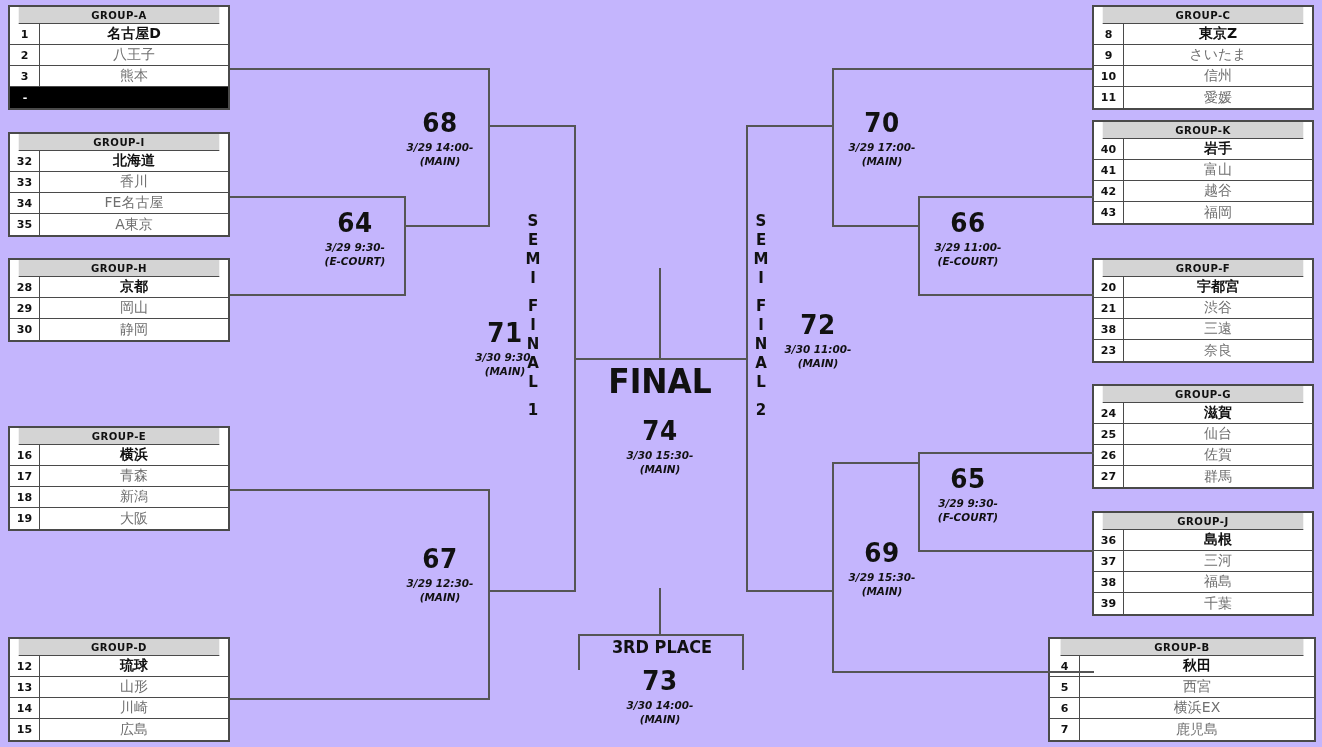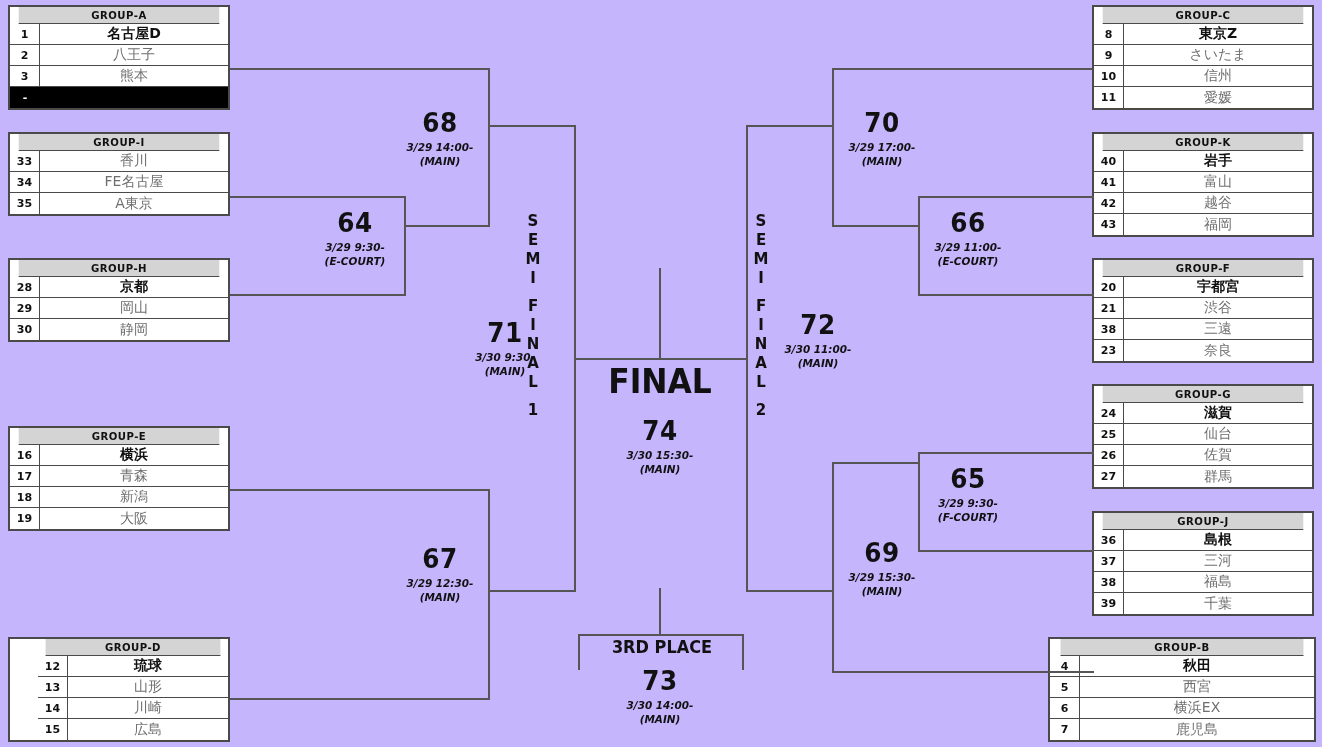--- a/index.html
+++ b/index.html
@@ -153,20 +153,24 @@
         <div class="gnum">3</div>
         <div class="gname">熊本</div>
       </div>
       <div class="grow blackout">
         <div class="gnum">-</div>
         <div class="gname"></div>
       </div>
     </div>
   <div class="group" id="g-i" style="left:8px; top:132px; width:222px;">
       <div class="ghead">GROUP-I</div>
+      <div class="grow top">
+        <div class="gnum">32</div>
+        <div class="gname">北海道</div>
+      </div>
       <div class="grow">
         <div class="gnum">33</div>
         <div class="gname">香川</div>
       </div>
       <div class="grow">
         <div class="gnum">34</div>
         <div class="gname">FE名古屋</div>
       </div>
       <div class="grow">
         <div class="gnum">35</div>
@@ -200,21 +204,21 @@
       </div>
       <div class="grow">
         <div class="gnum">18</div>
         <div class="gname">新潟</div>
       </div>
       <div class="grow">
         <div class="gnum">19</div>
         <div class="gname">大阪</div>
       </div>
     </div>
-  <div class="group" id="g-d" style="left:8px; top:637px; width:222px;padding-left:28px;">
+  <div class="group" id="g-d" style="left:8px; top:637px; width:222px;">
       <div class="ghead">GROUP-D</div>
       <div class="grow top">
         <div class="gnum">12</div>
         <div class="gname">琉球</div>
       </div>
       <div class="grow">
         <div class="gnum">13</div>
         <div class="gname">山形</div>
       </div>
       <div class="grow">
@@ -239,21 +243,21 @@
       </div>
       <div class="grow">
         <div class="gnum">10</div>
         <div class="gname">信州</div>
       </div>
       <div class="grow">
         <div class="gnum">11</div>
         <div class="gname">愛媛</div>
       </div>
     </div>
-  <div class="group" id="g-k" style="left:1092px; top:132px; width:222px;">
+  <div class="group" id="g-k" style="left:1092px; top:120px; width:222px;">
       <div class="ghead">GROUP-K</div>
       <div class="grow top">
         <div class="gnum">40</div>
         <div class="gname">岩手</div>
       </div>
       <div class="grow">
         <div class="gnum">41</div>
         <div class="gname">富山</div>
       </div>
       <div class="grow">

